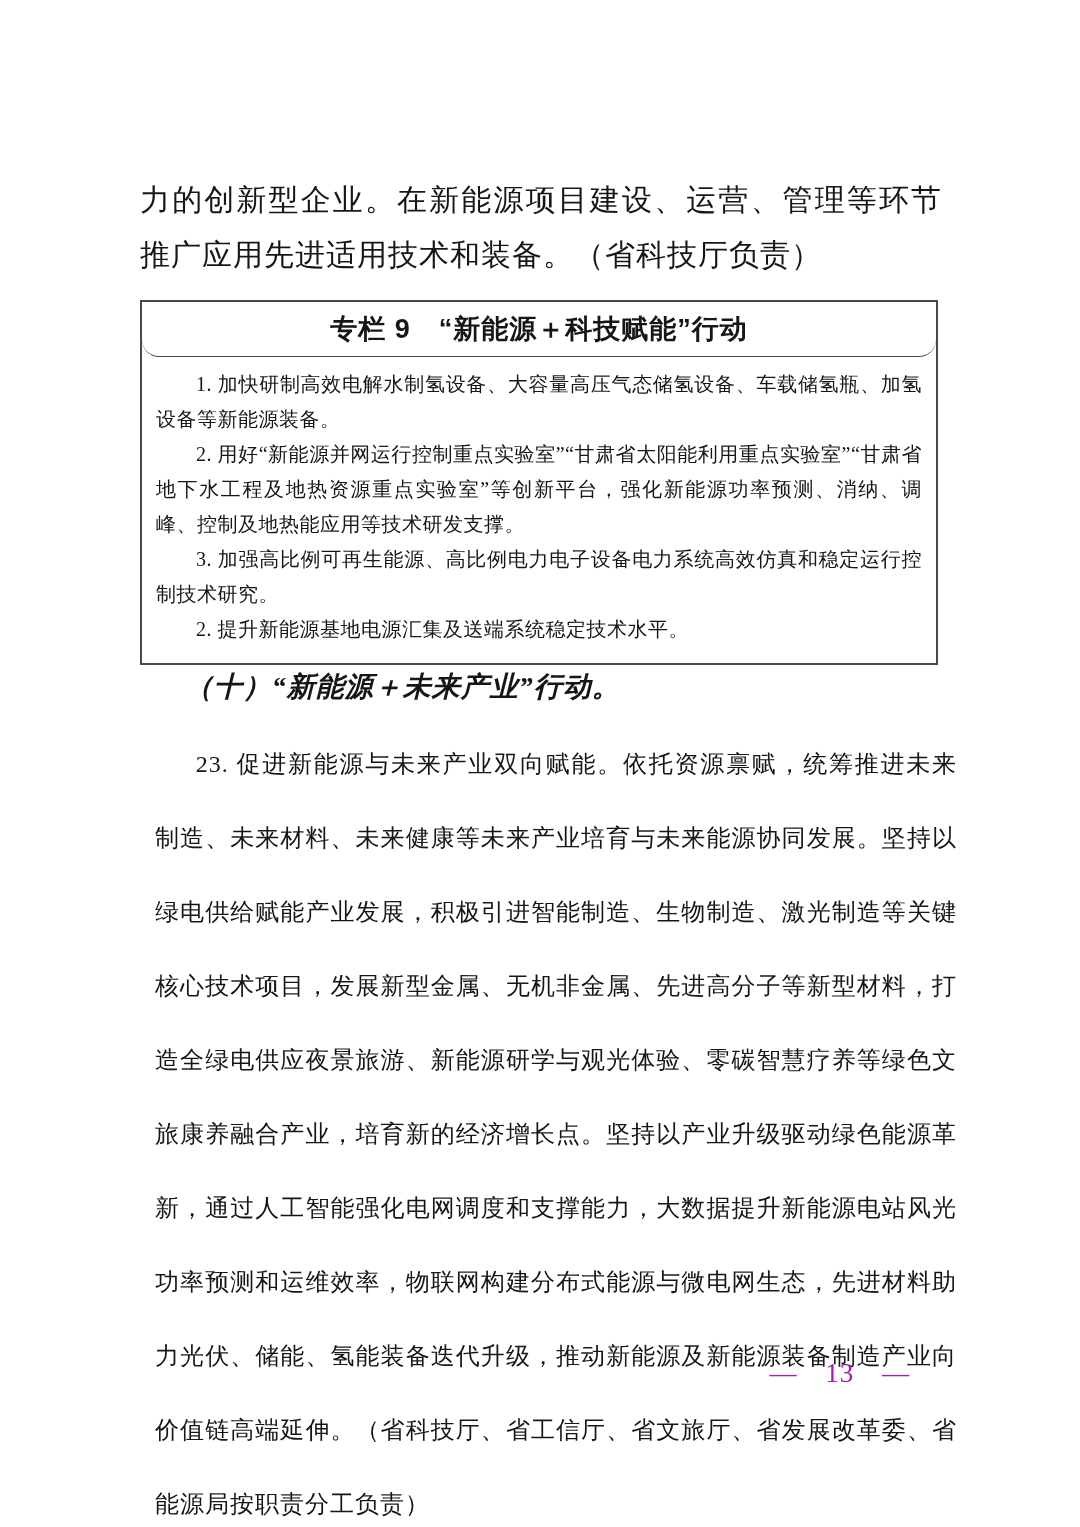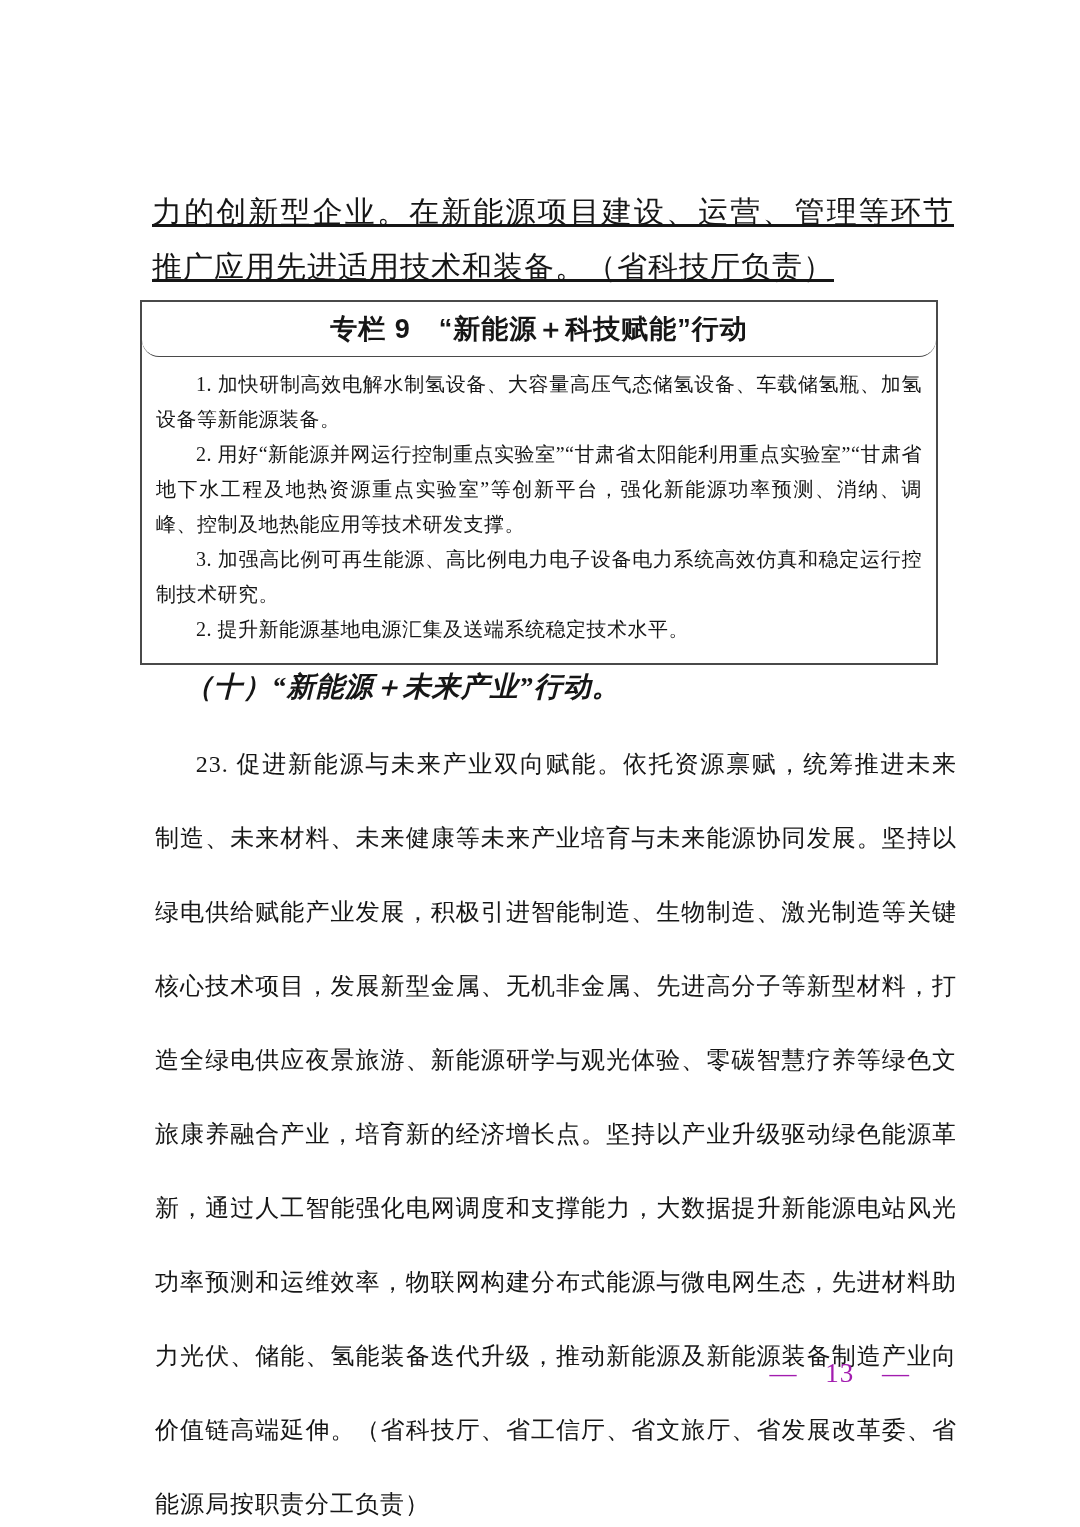--- a/index.html
+++ b/index.html
@@ -19,22 +19,21 @@
   }
   
   .intro-para {
     top: 172px;
     font-size: 30px;
     line-height: 55px;
     letter-spacing: 1px;
     text-align: justify;
     text-justify: inter-character;
     text-align-last: left;
-    margin: 12px;
-    text-decoration: underline;
+    margin: 0;
   }
   
   .callout-box {
     position: absolute;
     left: 140px;
     top: 300px;
     width: 794px;
     border: 2px solid #4a4a4a;
   }
   .box-header {

